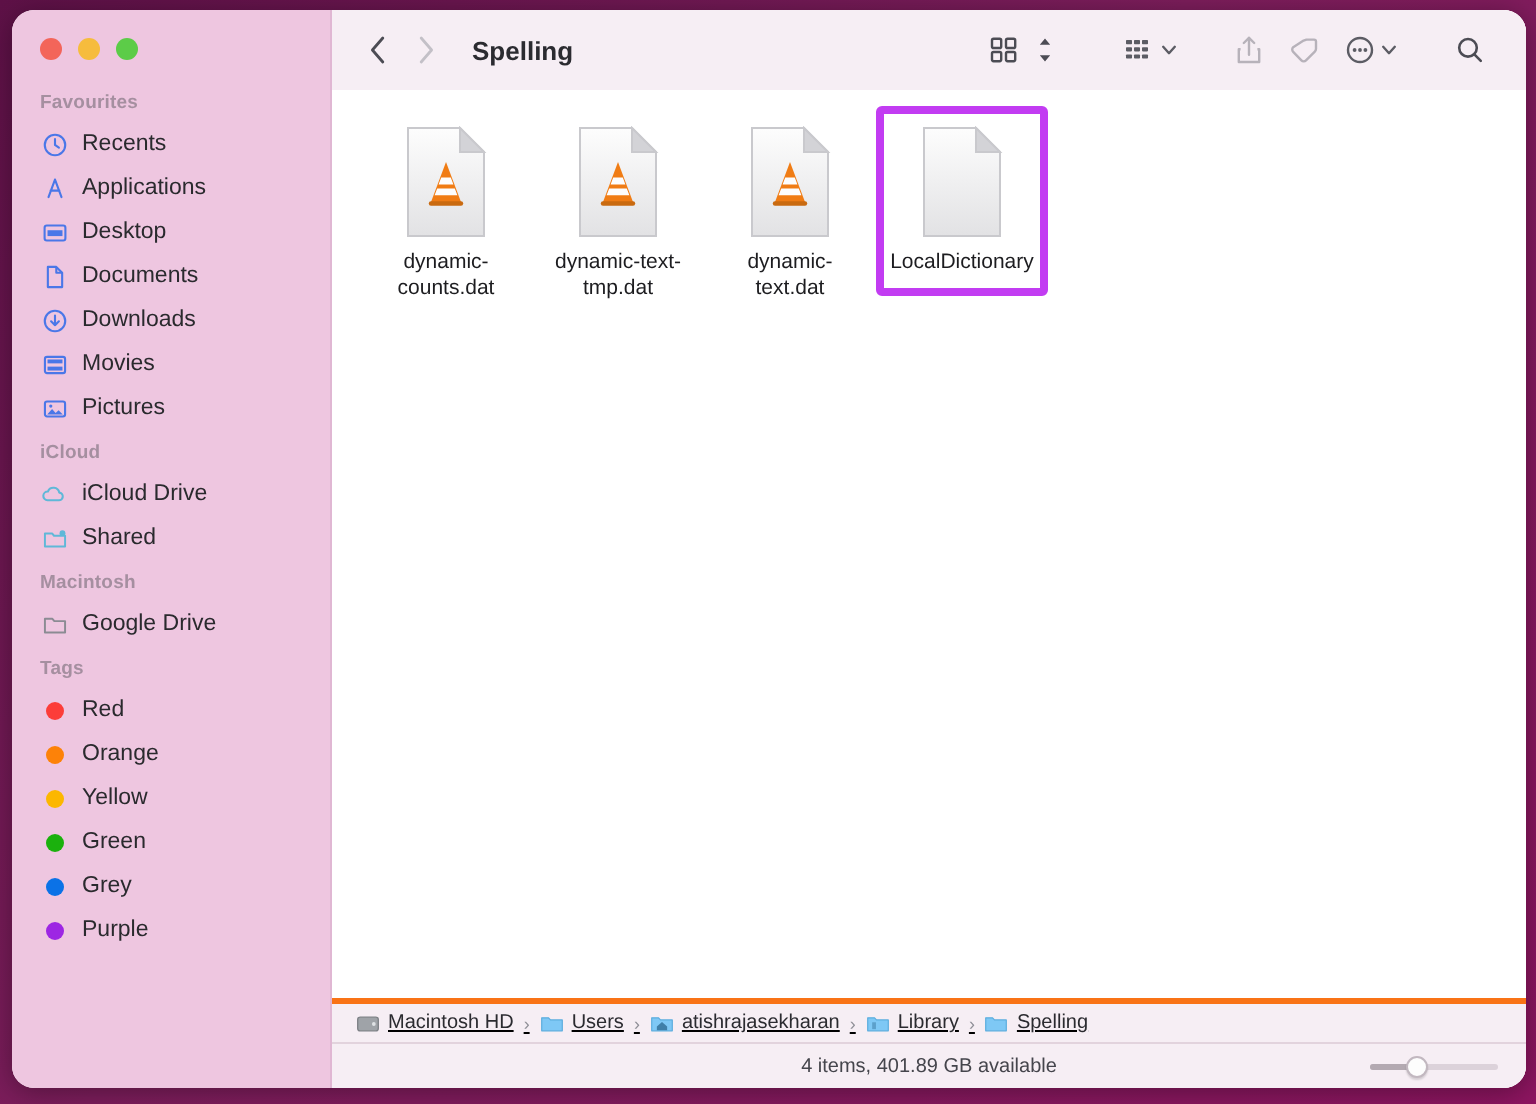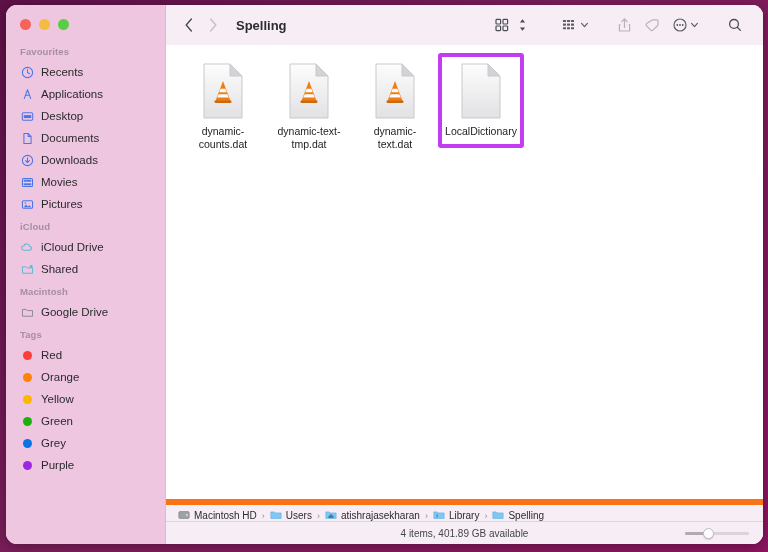--- a/index.html
+++ b/index.html
@@ -187,26 +187,27 @@
     text-align: center;
     max-width: 80px;
     word-break: break-word;
   }
 
   
   #pathbar {
     height: 22px;
     flex: 0 0 22px;
     background: #f6eef4;
-    border-top: 6px solid #f97316;
-    display: flex;
-    align-items: flex-end;
+    border-top: 3px solid #f97316;
+    display: flex;
+    align-items: center;
     padding-left: 12px;
     gap: 4px;
     overflow: hidden;
+    text-decoration: underline;
   }
   .crumb {
     display: flex;
     align-items: center;
     gap: 4px;
     font-size: 10px;
     color: #2b2b30;
     white-space: nowrap;
   }
   .crumb-sep {

